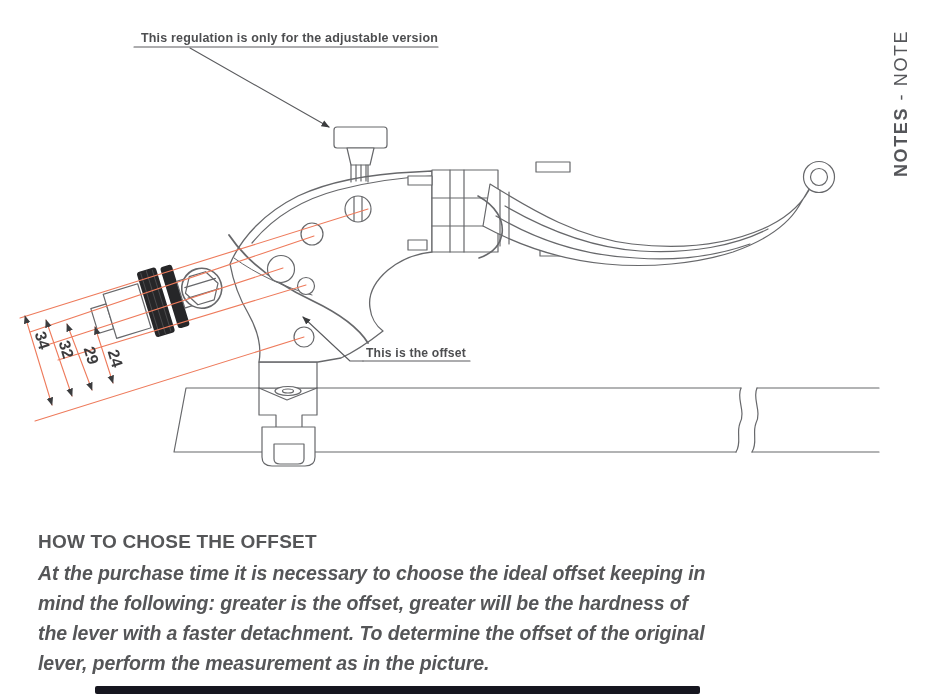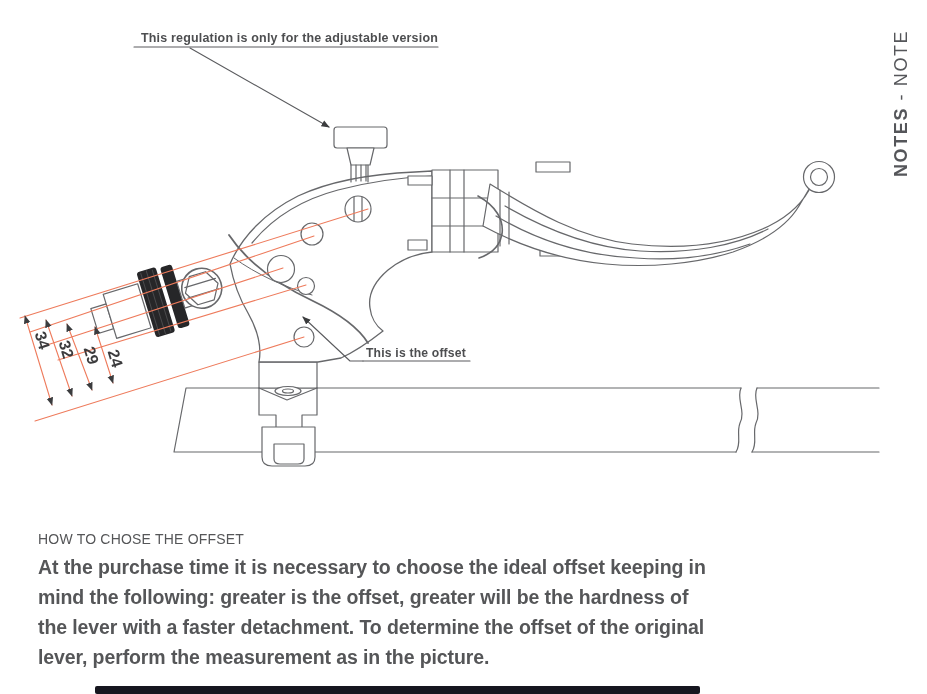--- a/index.html
+++ b/index.html
@@ -7,23 +7,23 @@
         font-family:"Liberation Sans",sans-serif;}
   .drawing{position:absolute;left:0;top:0;}
   svg text{font-family:"Liberation Sans",sans-serif;}
   .anno-text{font-size:13px;font-weight:bold;fill:#4d4e50;letter-spacing:.2px;}
   .dim-label{font-size:16px;font-weight:bold;fill:#3c3c3e;}
   .notes-label{position:absolute;top:5px;right:15px;height:172px;
         writing-mode:vertical-rl;transform:rotate(180deg);
         font-size:18px;letter-spacing:1.6px;color:#55565a;white-space:nowrap;}
   .notes-label .nb{font-weight:bold;}
   .textblock{position:absolute;left:38px;top:531px;width:862px;color:#555658;}
-  .textblock h1{margin:0 0 5px 0;font-size:14px;font-weight:normal;letter-spacing:.2px;}
+  .textblock h1{margin:0 0 5px 0;font-size:19px;font-weight:bold;letter-spacing:.2px;}
   .textblock p{margin:0;font-size:19.5px;font-weight:bold;line-height:30px;
-        white-space:pre-line;letter-spacing:-.1px;}
+        white-space:pre-line;letter-spacing:-.1px;font-style:italic;}
   .scrollbar{position:absolute;left:95px;top:686px;width:605px;height:8px;
         background:#16161f;border-radius:2px;}
 </style>
 </head>
 <body>
 
 <div class="page">
 
   <svg class="drawing" width="927" height="520" viewBox="0 0 927 520">
     <defs>

